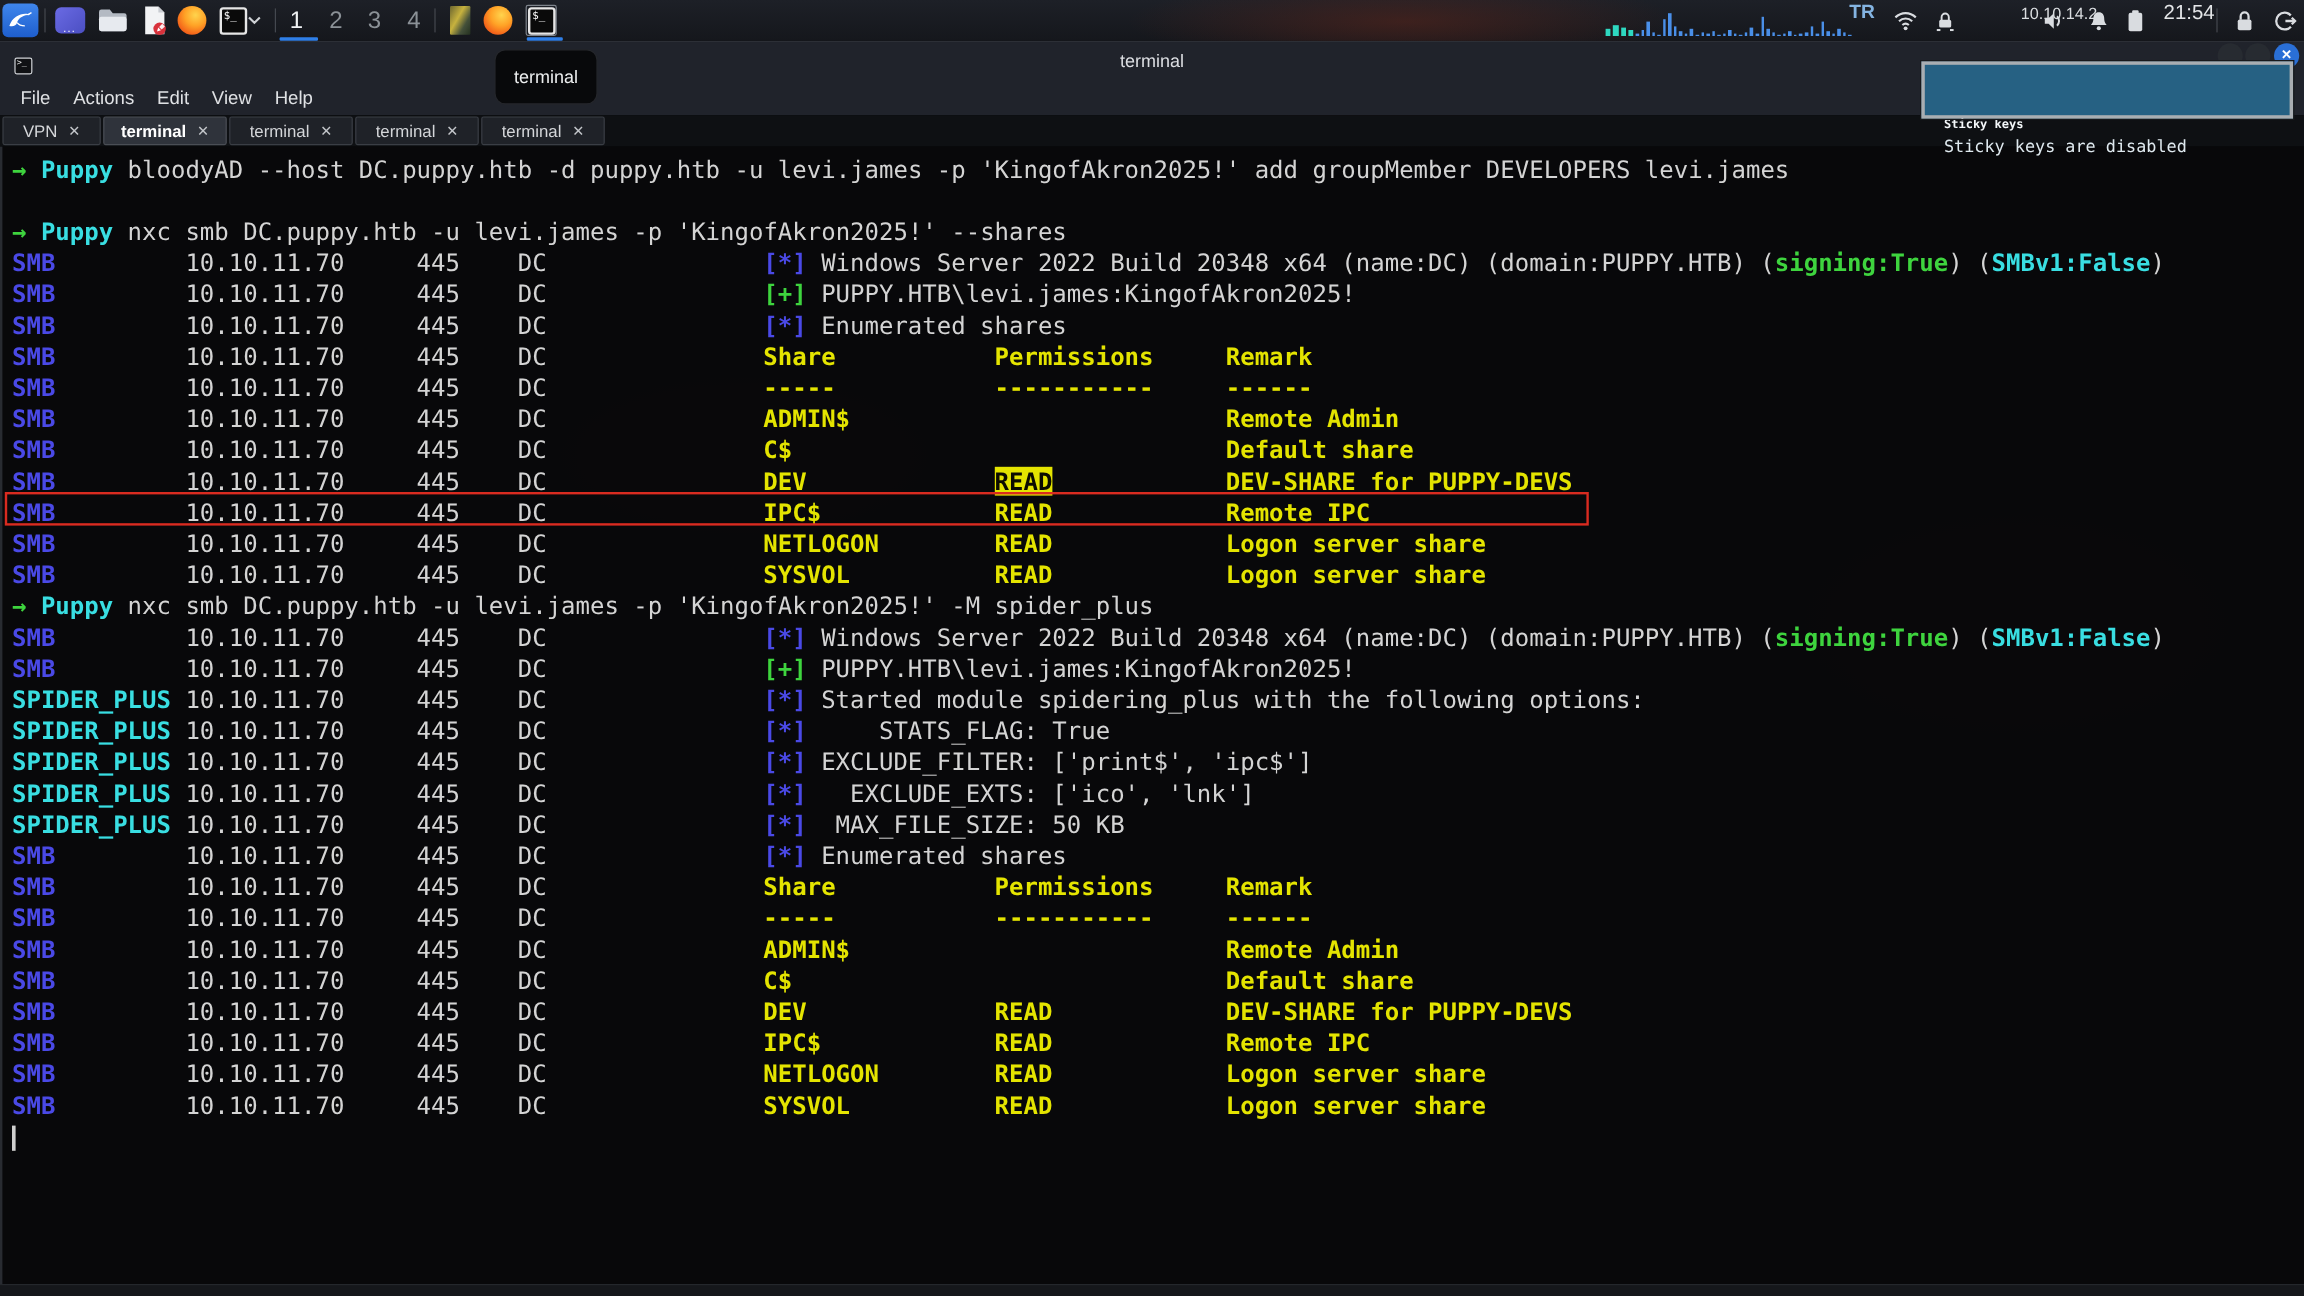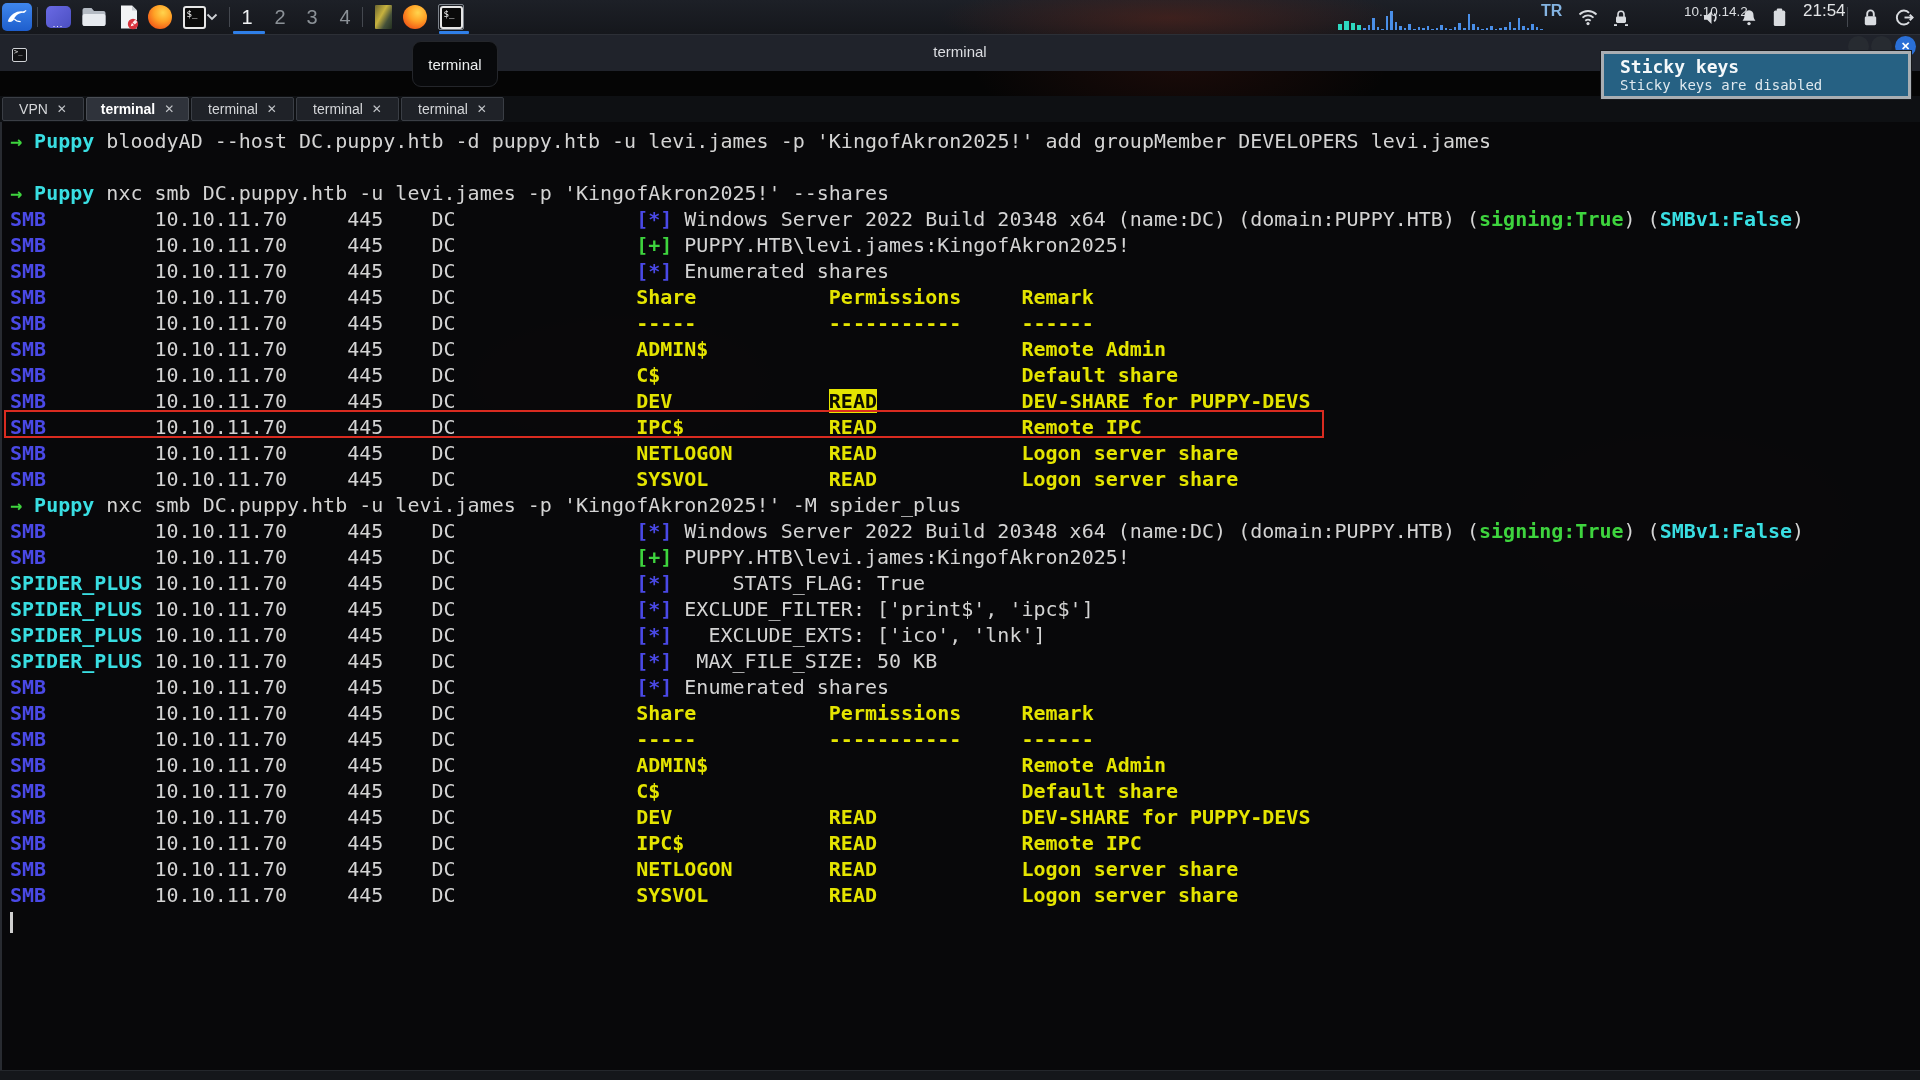--- a/index.html
+++ b/index.html
@@ -74,21 +74,21 @@
   .c-hl{color:#0c0c00;background:#e4e400;font-weight:bold;}
   .c-cursor{display:inline-block;width:3px;height:21px;background:#cfcfcf;vertical-align:text-bottom;}
   .redbox{position:absolute;left:2px;top:288px;width:1320px;height:28px;border:2px solid #d92b20;box-sizing:border-box;z-index:4;}
   .bottombar{position:absolute;left:0;top:1070px;width:1920px;height:10px;background:#15171b;border-top:1px solid #24272c;z-index:2;}
   
   .tooltip{position:absolute;left:412px;top:41px;width:84px;height:44px;background:#08090b;border:1px solid #24262b;
     border-radius:9px;z-index:20;display:flex;align-items:center;justify-content:center;color:#eceeef;font-size:15px;}
   .notification{position:absolute;left:1601px;top:51px;width:310px;height:48px;z-index:15;
     background:#266183;border:3px solid #a9aeb2;outline:1px solid #17191c;box-sizing:border-box;
     font-family:"DejaVu Sans Mono",monospace;padding:4px 0 0 16px;}
-  .notification .t{color:#f4f8fa;font-size:18px;font-weight:bold;line-height:18px;}
+  .notification .t{color:#f4f8fa;font-size:10px;font-weight:bold;line-height:18px;margin-top:38px;}
   .notification .b{color:#dfe9ef;font-size:14px;line-height:18px;}
   svg{display:block;}
 </style>
 </head>
 <body>
 
 <div class="screen">
 
   <div class="panel">
     <button class="kali-btn">
@@ -258,20 +258,27 @@
   </div>
 
   <div class="titlebar">
     <span class="win-icon">&gt;_</span>
     <span class="win-title">terminal</span>
   </div>
   <button class="winctl dim" style="left:1848px"></button>
   <button class="winctl dim" style="left:1871px"></button>
   <button class="winctl close" style="left:1895px">✕</button>
 
+  <div class="menubar">
+    <button class="menu-item">File</button>
+    <button class="menu-item">Actions</button>
+    <button class="menu-item">Edit</button>
+    <button class="menu-item">View</button>
+    <button class="menu-item">Help</button>
+  </div>
 
   <div class="tabbar">
     <div class="tab vpn">
       <span class="lbl">VPN</span>
       <span class="x">✕</span>
     </div>
     <div class="tab active">
       <span class="lbl">terminal</span>
       <span class="x">✕</span>
     </div>
@@ -301,20 +308,21 @@
         <div class="tline"><span class="c-blue">SMB</span><span class="c-fg">         10.10.11.70     445    DC               </span><span class="c-yellow">-----           -----------     ------</span></div>
         <div class="tline"><span class="c-blue">SMB</span><span class="c-fg">         10.10.11.70     445    DC               </span><span class="c-yellow">ADMIN$                          Remote Admin</span></div>
         <div class="tline"><span class="c-blue">SMB</span><span class="c-fg">         10.10.11.70     445    DC               </span><span class="c-yellow">C$                              Default share</span></div>
         <div class="tline"><span class="c-blue">SMB</span><span class="c-fg">         10.10.11.70     445    DC               </span><span class="c-yellow">DEV             </span><span class="c-hl">READ</span><span class="c-yellow">            DEV-SHARE for PUPPY-DEVS</span></div>
         <div class="tline"><span class="c-blue">SMB</span><span class="c-fg">         10.10.11.70     445    DC               </span><span class="c-yellow">IPC$            READ            Remote IPC</span></div>
         <div class="tline"><span class="c-blue">SMB</span><span class="c-fg">         10.10.11.70     445    DC               </span><span class="c-yellow">NETLOGON        READ            Logon server share</span></div>
         <div class="tline"><span class="c-blue">SMB</span><span class="c-fg">         10.10.11.70     445    DC               </span><span class="c-yellow">SYSVOL          READ            Logon server share</span></div>
         <div class="tline"><span class="c-green">→</span><span class="c-fg"> </span><span class="c-cyan">Puppy</span><span class="c-fg"> nxc smb DC.puppy.htb -u levi.james -p 'KingofAkron2025!' -M spider_plus</span></div>
         <div class="tline"><span class="c-blue">SMB</span><span class="c-fg">         10.10.11.70     445    DC               </span><span class="c-blue">[*]</span><span class="c-fg"> Windows Server 2022 Build 20348 x64 (name:DC) (domain:PUPPY.HTB) (</span><span class="c-green">signing:True</span><span class="c-fg">) (</span><span class="c-cyan">SMBv1:False</span><span class="c-fg">)</span></div>
         <div class="tline"><span class="c-blue">SMB</span><span class="c-fg">         10.10.11.70     445    DC               </span><span class="c-green">[+]</span><span class="c-fg"> PUPPY.HTB\levi.james:KingofAkron2025!</span></div>
+        <div class="tline"><span class="c-cyan">SPIDER_PLUS</span><span class="c-fg"> 10.10.11.70     445    DC               </span><span class="c-blue">[*]</span><span class="c-fg"> Started module spidering_plus with the following options:</span></div>
         <div class="tline"><span class="c-cyan">SPIDER_PLUS</span><span class="c-fg"> 10.10.11.70     445    DC               </span><span class="c-blue">[*]</span><span class="c-fg">     STATS_FLAG: True</span></div>
         <div class="tline"><span class="c-cyan">SPIDER_PLUS</span><span class="c-fg"> 10.10.11.70     445    DC               </span><span class="c-blue">[*]</span><span class="c-fg"> EXCLUDE_FILTER: ['print$', 'ipc$']</span></div>
         <div class="tline"><span class="c-cyan">SPIDER_PLUS</span><span class="c-fg"> 10.10.11.70     445    DC               </span><span class="c-blue">[*]</span><span class="c-fg">   EXCLUDE_EXTS: ['ico', 'lnk']</span></div>
         <div class="tline"><span class="c-cyan">SPIDER_PLUS</span><span class="c-fg"> 10.10.11.70     445    DC               </span><span class="c-blue">[*]</span><span class="c-fg">  MAX_FILE_SIZE: 50 KB</span></div>
         <div class="tline"><span class="c-blue">SMB</span><span class="c-fg">         10.10.11.70     445    DC               </span><span class="c-blue">[*]</span><span class="c-fg"> Enumerated shares</span></div>
         <div class="tline"><span class="c-blue">SMB</span><span class="c-fg">         10.10.11.70     445    DC               </span><span class="c-yellow">Share           Permissions     Remark</span></div>
         <div class="tline"><span class="c-blue">SMB</span><span class="c-fg">         10.10.11.70     445    DC               </span><span class="c-yellow">-----           -----------     ------</span></div>
         <div class="tline"><span class="c-blue">SMB</span><span class="c-fg">         10.10.11.70     445    DC               </span><span class="c-yellow">ADMIN$                          Remote Admin</span></div>
         <div class="tline"><span class="c-blue">SMB</span><span class="c-fg">         10.10.11.70     445    DC               </span><span class="c-yellow">C$                              Default share</span></div>
         <div class="tline"><span class="c-blue">SMB</span><span class="c-fg">         10.10.11.70     445    DC               </span><span class="c-yellow">DEV             READ            DEV-SHARE for PUPPY-DEVS</span></div>

